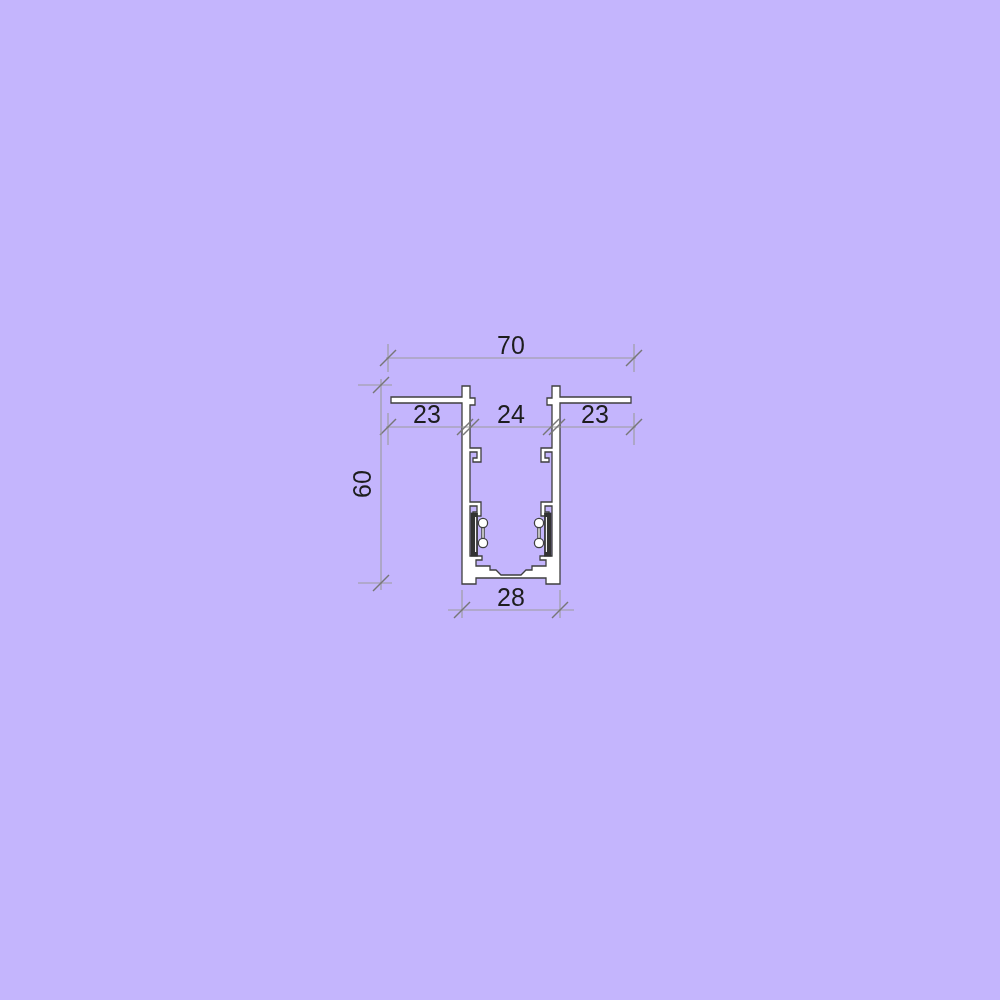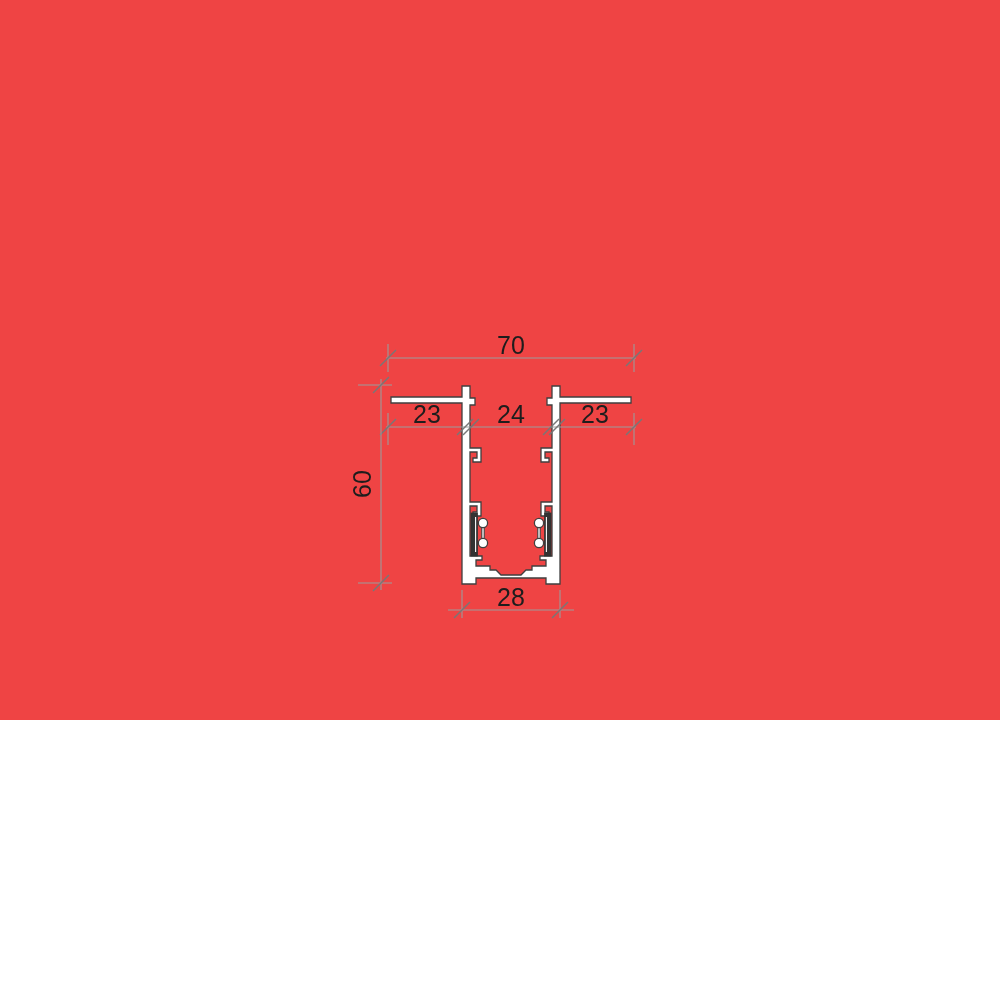--- a/index.html
+++ b/index.html
@@ -7,22 +7,22 @@
     padding: 0;
     background: #ffffff;
     width: 1000px;
     height: 1000px;
     overflow: hidden;
     font-family: "Liberation Sans", sans-serif;
   }
   .stage {
     position: relative;
     width: 1000px;
-    height: 720px;
-    background: #ef4444;
+    height: 1000px;
+    background: #c4b5fd;
   }
   svg { display: block; }
   text {
     font-family: "Liberation Sans", sans-serif;
     font-size: 25px;
     fill: #1d1d1d;
   }
   .dim-line   { stroke: #9b9b9b; stroke-width: 1.1; fill: none; }
   .ext-line   { stroke: #9b9b9b; stroke-width: 1.1; fill: none; }
   .tick       { stroke: #777777; stroke-width: 1.4; fill: none; }

